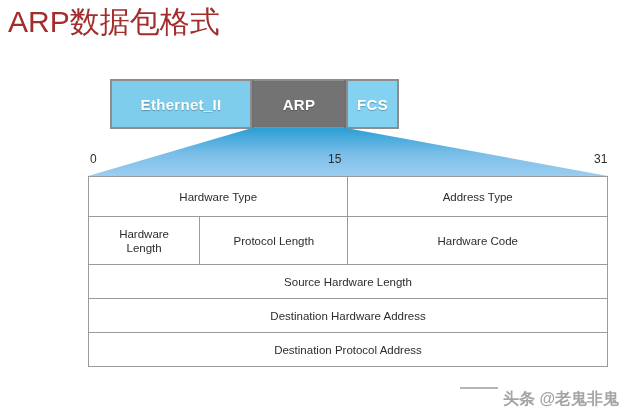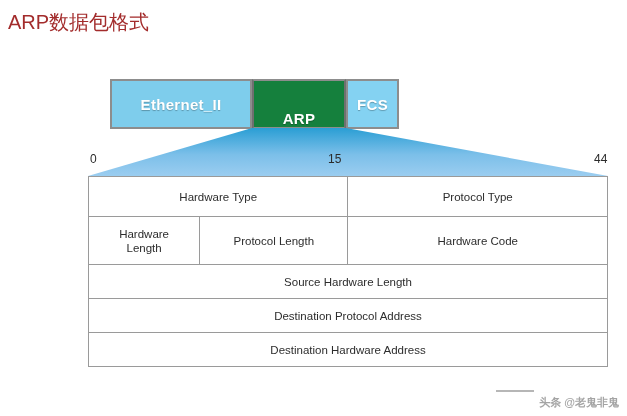--- a/index.html
+++ b/index.html
@@ -13,21 +13,21 @@
     font-family: "Liberation Sans", sans-serif;
     overflow: hidden;
     position: relative;
   }
 
   
   #page-title {
     position: absolute;
     left: 8px;
     top: 6px;
-    font-size: 20px;
+    font-size: 30px;
     line-height: 32px;
     color: #a32c2c;
     letter-spacing: 0px;
     white-space: nowrap;
     text-align: center;
   }
 
   
   #frame-bar {
     position: absolute;
@@ -49,24 +49,23 @@
     color: #ffffff;
     text-shadow: 0 1px 1px rgba(0,0,0,0.28);
     letter-spacing: 0.3px;
   }
   .frame-block.ethernet {
     width: 142px;
     background: #7ecdec;
   }
   .frame-block.arp {
     width: 94px;
-    background: #15803d;
+    background: #737373;
     border-left: 2px solid #6f6f6f;
     border-right: 2px solid #6f6f6f;
-    align-items: flex-end;
   }
   .frame-block.fcs {
     width: 53px;
     background: #84d2f2;
   }
 
   
   #fan-connector {
     position: absolute;
     left: 0;
@@ -119,21 +118,21 @@
     align-items: center;
     gap: 5px;
     opacity: 0.62;
   }
   #watermark .wm-rule {
     width: 38px;
     height: 2px;
     background: #8a8a8a;
   }
   #watermark .wm-text {
-    font-size: 11px;
+    font-size: 16px;
     color: #6d6d6d;
     white-space: nowrap;
     font-weight: bold;
     margin-top: 24px;
   }
 </style>
 </head>
 <body>
 
 <div id="page-title">ARP数据包格式</div>
@@ -156,41 +155,41 @@
       <stop offset="0%" stop-color="#2a9ed4"></stop>
       <stop offset="55%" stop-color="#7bbfe9"></stop>
       <stop offset="100%" stop-color="#9bcdf0"></stop>
     </linearGradient>
   </defs>
   <polygon points="252,0 346,0 608,48 88,48" fill="url(#fanGrad)"></polygon>
 </svg>
 
 <div class="ruler-label" id="ruler-0">0</div>
 <div class="ruler-label" id="ruler-15">15</div>
-<div class="ruler-label" id="ruler-31">44</div>
+<div class="ruler-label" id="ruler-31">31</div>
 
 <table id="packet-table">
   <tbody>
     <tr>
       <td class="r1" colspan="14">Hardware Type</td>
-      <td class="r1" colspan="14">Protocol Type</td>
+      <td class="r1" colspan="14">Address Type</td>
     </tr>
     <tr>
       <td class="r2" colspan="6"><span>Hardware</span><br><span>Length</span></td>
       <td class="r2" colspan="8">Protocol Length</td>
       <td class="r2" colspan="14">Hardware Code</td>
     </tr>
     <tr>
       <td class="rw" colspan="28">Source Hardware  Length</td>
     </tr>
     <tr>
-      <td class="rw" colspan="28">Destination Protocol Address</td>
+      <td class="rw" colspan="28">Destination Hardware Address</td>
     </tr>
     <tr>
-      <td class="rw" colspan="28">Destination Hardware Address</td>
+      <td class="rw" colspan="28">Destination Protocol Address</td>
     </tr>
   </tbody>
 </table>
 
 <div id="watermark">
   <div class="wm-rule"></div>
   <div class="wm-text">头条 @老鬼非鬼</div>
 </div>
 
 </body></html>

